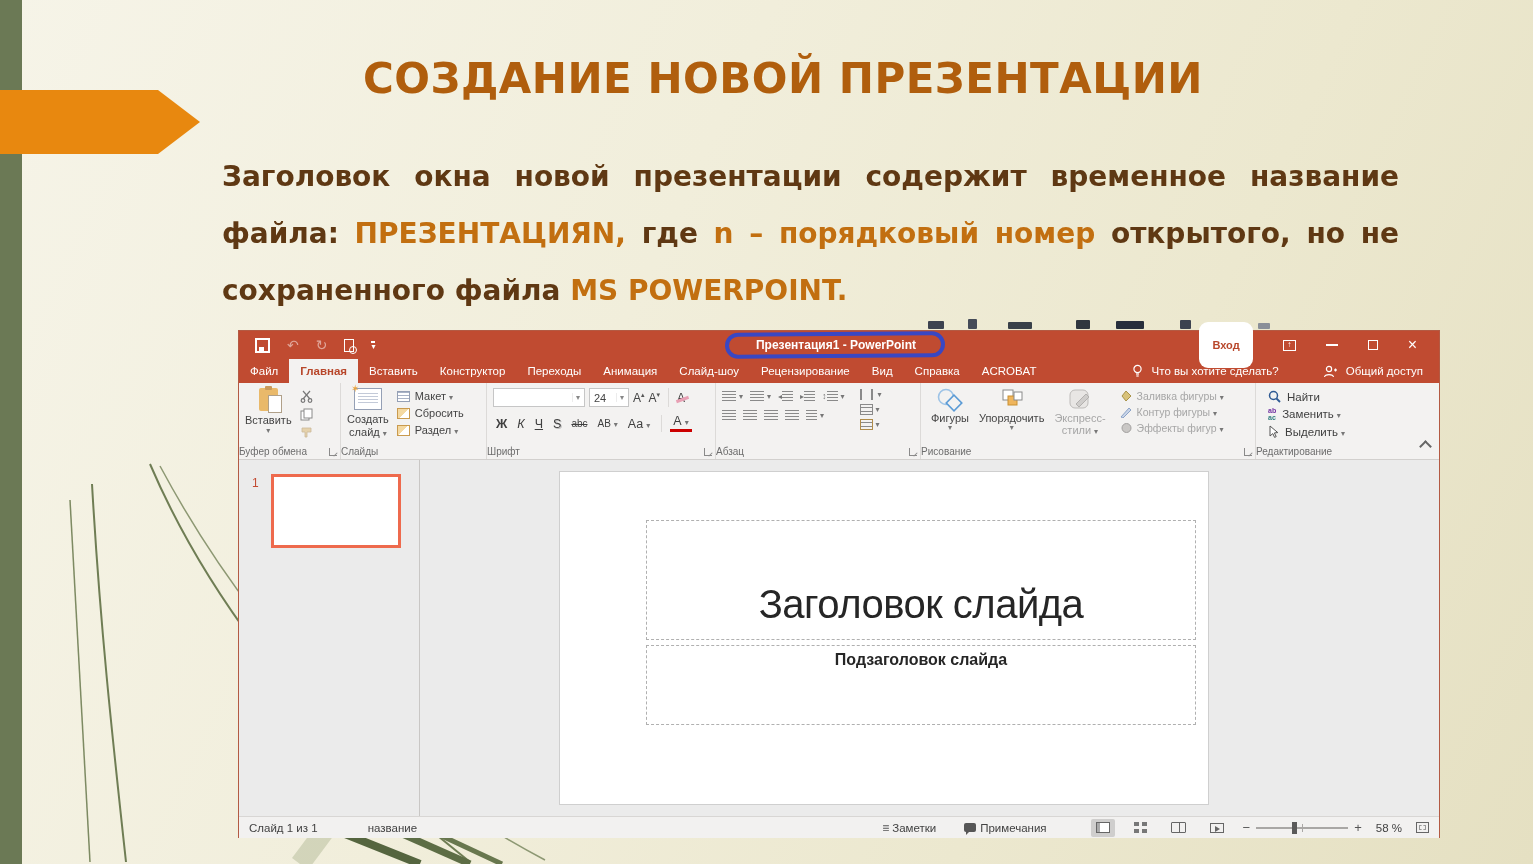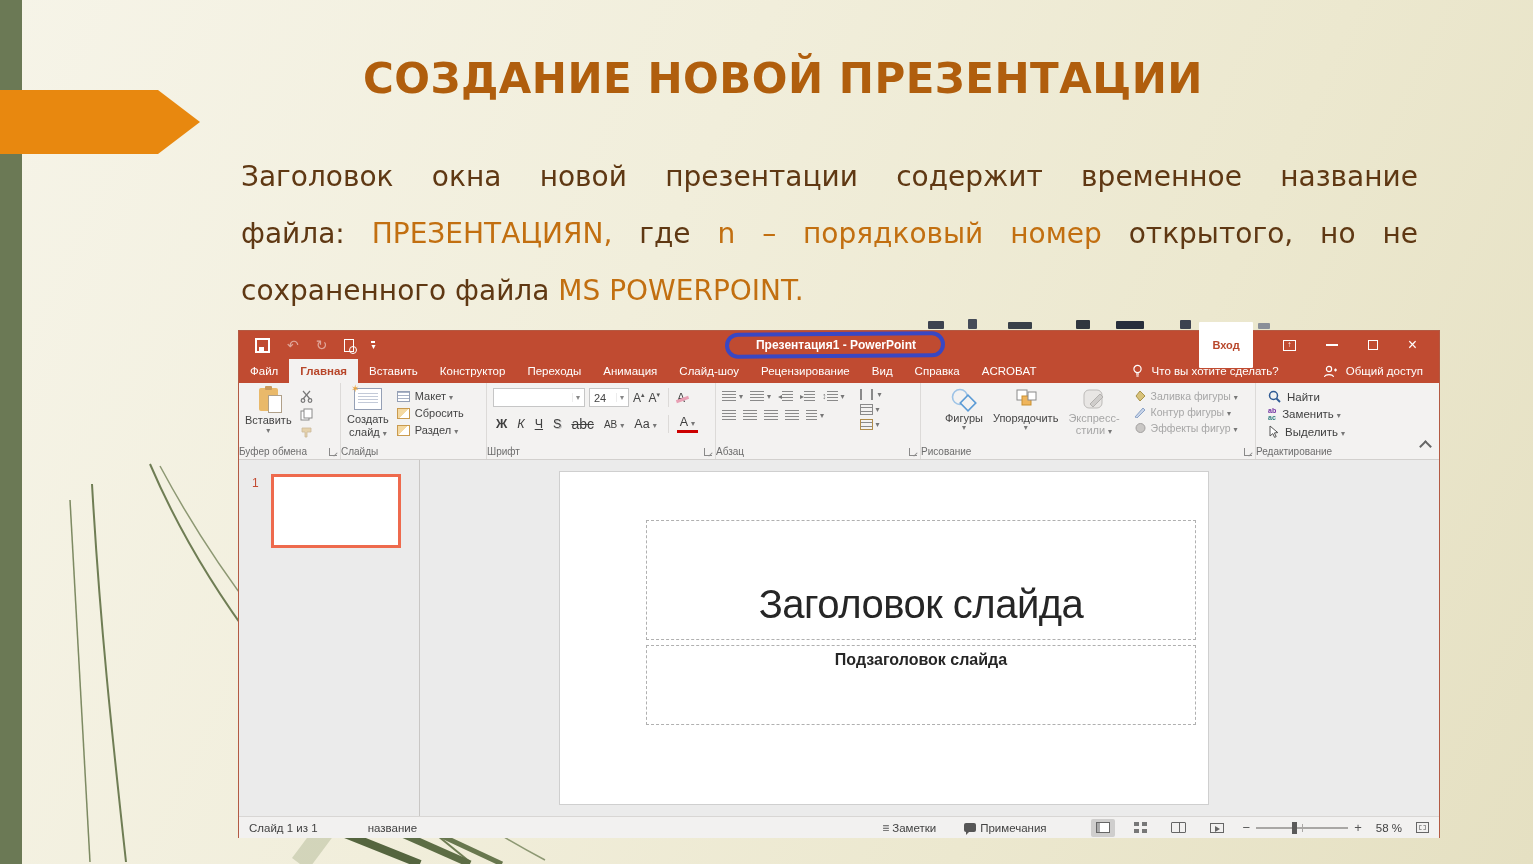--- a/index.html
+++ b/index.html
@@ -7,21 +7,21 @@
         font-family:"DejaVu Sans",sans-serif;
         background:linear-gradient(115deg,#f6f4e8 0%,#f1eedb 40%,#ece8cf 70%,#e5e0c2 100%)}
   
   .leftbar{position:absolute;left:0;top:0;width:22px;height:864px;background:#6b7955}
   .arrow{position:absolute;left:0;top:90px;width:200px;height:64px;background:#e8880f;
          clip-path:polygon(0 0,158px 0,200px 32px,158px 64px,0 64px)}
   .grass{position:absolute;left:0;top:404px;pointer-events:none}
   
   .deck-title{position:absolute;left:233px;top:54px;width:1100px;text-align:center;
               font-size:42px;font-weight:bold;color:#b05e0d;letter-spacing:.5px}
-  .deck-body{position:absolute;left:241px;top:148px;width:1177px;font-size:28px;font-weight:normal;
+  .deck-body{position:absolute;left:222px;top:148px;width:1177px;font-size:28px;font-weight:bold;
              color:#5f3813;line-height:57px}
   .jline{text-align:justify;text-align-last:justify}
   .lastline{text-align:left}
   .hl{color:#c26f10}
   
   .art{position:absolute;border-radius:1px}
   
   .pp{position:absolute;left:238px;top:330px;width:1202px;height:508px;background:#f3f2f1;
       border:1px solid #b35a43;box-sizing:border-box;font-family:"Liberation Sans",sans-serif;color:#444}
   .titlebar{height:28px;background:#c04b31;display:flex;align-items:center;color:#fff;position:relative}
@@ -31,21 +31,21 @@
   .glyph{font-size:14px;line-height:14px}
   .dim{opacity:.5}
   .prev{width:10px;height:13px;border:1.5px solid #fff;position:relative;box-sizing:border-box}
   .prev::after{content:"";position:absolute;right:-4px;bottom:-3px;width:6px;height:6px;border:1.5px solid #fff;border-radius:50%}
   .qatdd{font-size:8px;border-top:2px solid #fff;padding-top:1px;line-height:6px}
   .win-title{position:absolute;left:497px;top:0;width:200px;height:28px;display:flex;align-items:center;
              justify-content:center;font-size:12px;font-weight:bold}
   .oval{position:absolute;left:486px;top:1px;width:220px;height:26px;border:4px solid #3947c3;
         border-radius:15px;box-sizing:border-box;transform:rotate(-.4deg);pointer-events:none}
   .win-right{margin-left:auto;display:flex;align-items:center;gap:30px;margin-right:22px}
-  .signin{background:#fff;color:#b8472b;font-size:11px;font-weight:bold;padding:17px 13px;border-radius:1px;cursor:default}
+  .signin{background:#fff;color:#b8472b;font-size:11px;font-weight:bold;padding:17px 13px;border-radius:9px;cursor:default}
   .ropts{width:13px;height:11px;border:1.5px solid #fff;position:relative;box-sizing:border-box;font-size:8px;line-height:8px;text-align:center}
   .wmin{width:12px;height:2px;background:#fff}
   .wmax{width:10px;height:10px;border:1.5px solid #fff;box-sizing:border-box}
   .wclose{font-size:16px;line-height:16px}
   
   .tabsrow{height:24px;background:#c04b31;display:flex;align-items:stretch;color:#fff;font-size:11.5px}
   .tab{padding:0 11px;display:flex;align-items:center;cursor:default;white-space:nowrap}
   .tab.active{background:#f3f2f1;color:#b8472b;font-weight:bold}
   .tabs-right{margin-left:auto;display:flex;gap:9px;align-items:center;padding-right:16px;white-space:nowrap}
   .tabs-right .lbl{font-size:11.5px}
@@ -290,21 +290,21 @@
           <span class="af"><span>А</span><sup>▴</sup></span>
           <span class="af"><span>А</span><sup>▾</sup></span>
           <span class="vsep"></span>
           <span class="clearf"><span>А</span></span>
         </div>
         <div class="frow" style="margin-top:8px">
           <span class="fbtn" style="font-weight:bold">Ж</span>
           <span class="fbtn" style="font-style:italic">К</span>
           <span class="fbtn" style="text-decoration:underline">Ч</span>
           <span class="fbtn" style="text-shadow:1px 1px 0 #bbb">S</span>
-          <span class="fbtn" style="text-decoration:line-through;font-size:14px">abc</span>
+          <span class="fbtn" style="text-decoration:line-through;font-size:10px">abc</span>
           <span class="fbtn dd" style="font-size:10px">АВ</span>
           <span class="fbtn dd">Аа</span>
           <span class="vsep"></span>
           <span class="fbtn dd" style="border-bottom:3px solid #c00;line-height:11px">А</span>
         </div>
         <span class="glabel">Шрифт</span>
         <span class="launcher"></span>
       </div>
 
       <div class="rg g-para">
@@ -356,21 +356,21 @@
             </span>
           <span class="prbtn dd">
               <span class="boxlines" style="border-color:#b08c4a"></span>
             </span>
         </div>
         <span class="glabel">Абзац</span>
         <span class="launcher"></span>
       </div>
 
       <div class="rg g-draw">
-        <div class="dbtn" style="margin-left:18px">
+        <div class="dbtn" style="margin-left:4px">
           <svg width="30" height="24" viewBox="0 0 30 24">
             <circle cx="11" cy="9" r="7.5" fill="none" stroke="#9dc3e6" stroke-width="1.6"></circle>
             <rect x="13.5" y="9.5" width="11" height="11" transform="rotate(45 19 15)" fill="#f3f2f1" stroke="#5b9bd5" stroke-width="1.6"></rect>
           </svg>
           <span>Фигуры</span>
           <span class="ddb"></span>
         </div>
         <div class="dbtn">
           <svg width="26" height="24" viewBox="0 0 26 24">
             <rect x="4" y="2" width="10" height="10" fill="#fff" stroke="#8a8a8a"></rect>

